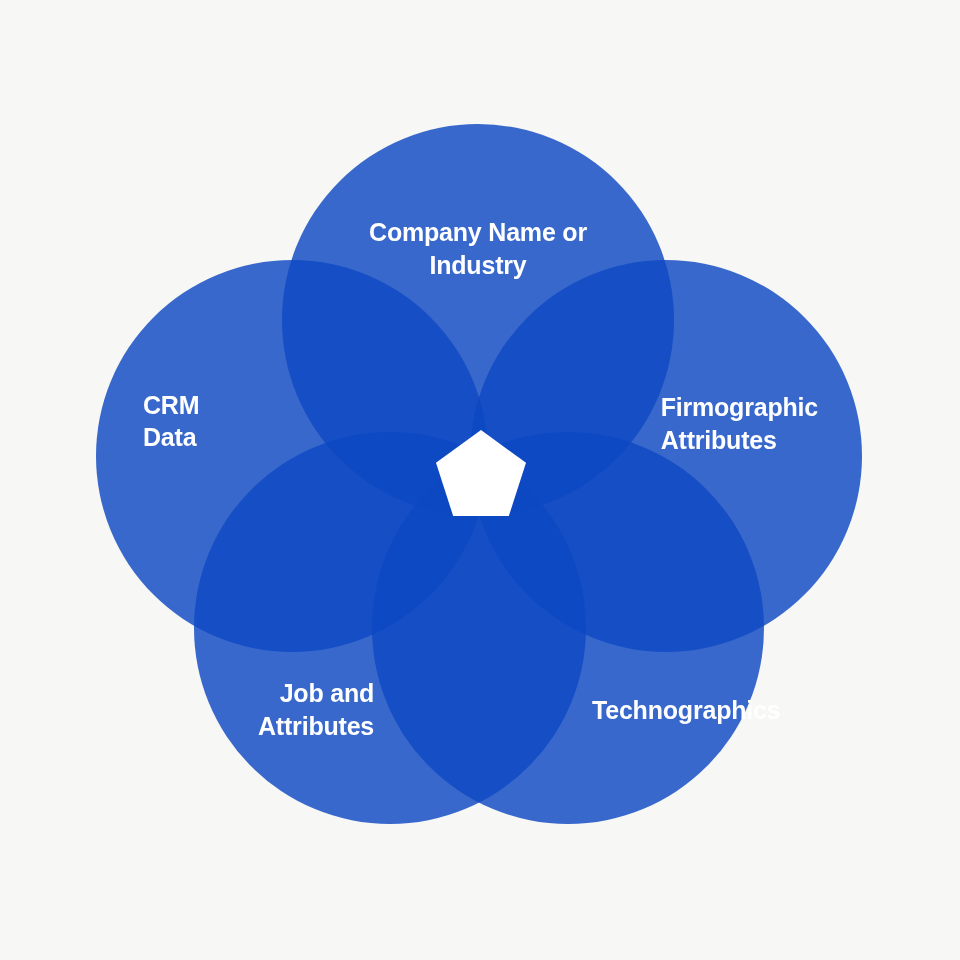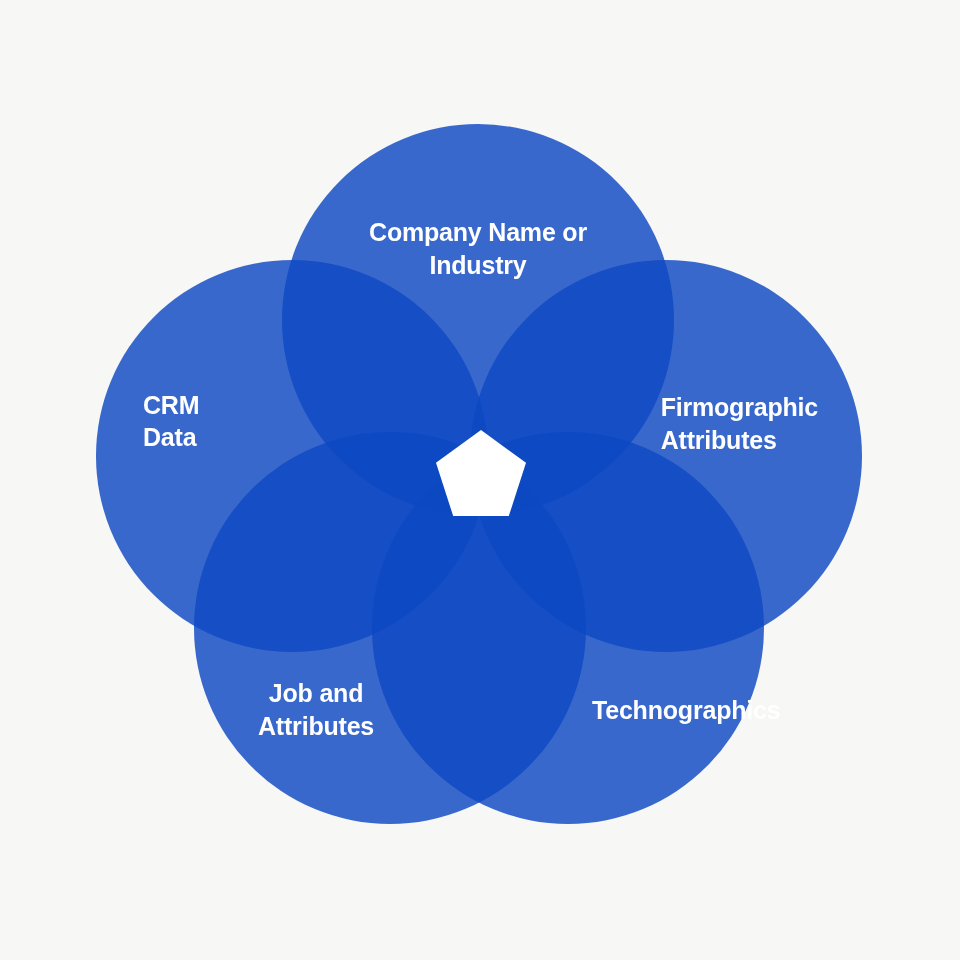--- a/index.html
+++ b/index.html
@@ -44,21 +44,21 @@
     color: var(--label-color, #ffffff);
     font-size: 25px;
     font-weight: 700;
     line-height: 33px;
     letter-spacing: -0.2px;
     white-space: nowrap;
   }
   .label-company       { left: 337px; top: 216px; width: 282px; text-align: center; }
   .label-firmographic  { right: 142px; top: 391px; text-align: left; line-height: 33px; }
   .label-technographics{ left: 592px; top: 694px; text-align: left; }
-  .label-job           { left: 258px; top: 677px; text-align: center; }
+  .label-job           { left: 258px; top: 677px; text-align: right; }
   .label-crm           { left: 143px; top: 389px; text-align: left; line-height: 32px; }
 </style>
 </head>
 <body>
 
 <div class="canvas">
 
   <div class="circle circle-top"></div>
   <div class="circle circle-upper-left"></div>
   <div class="circle circle-upper-right"></div>

